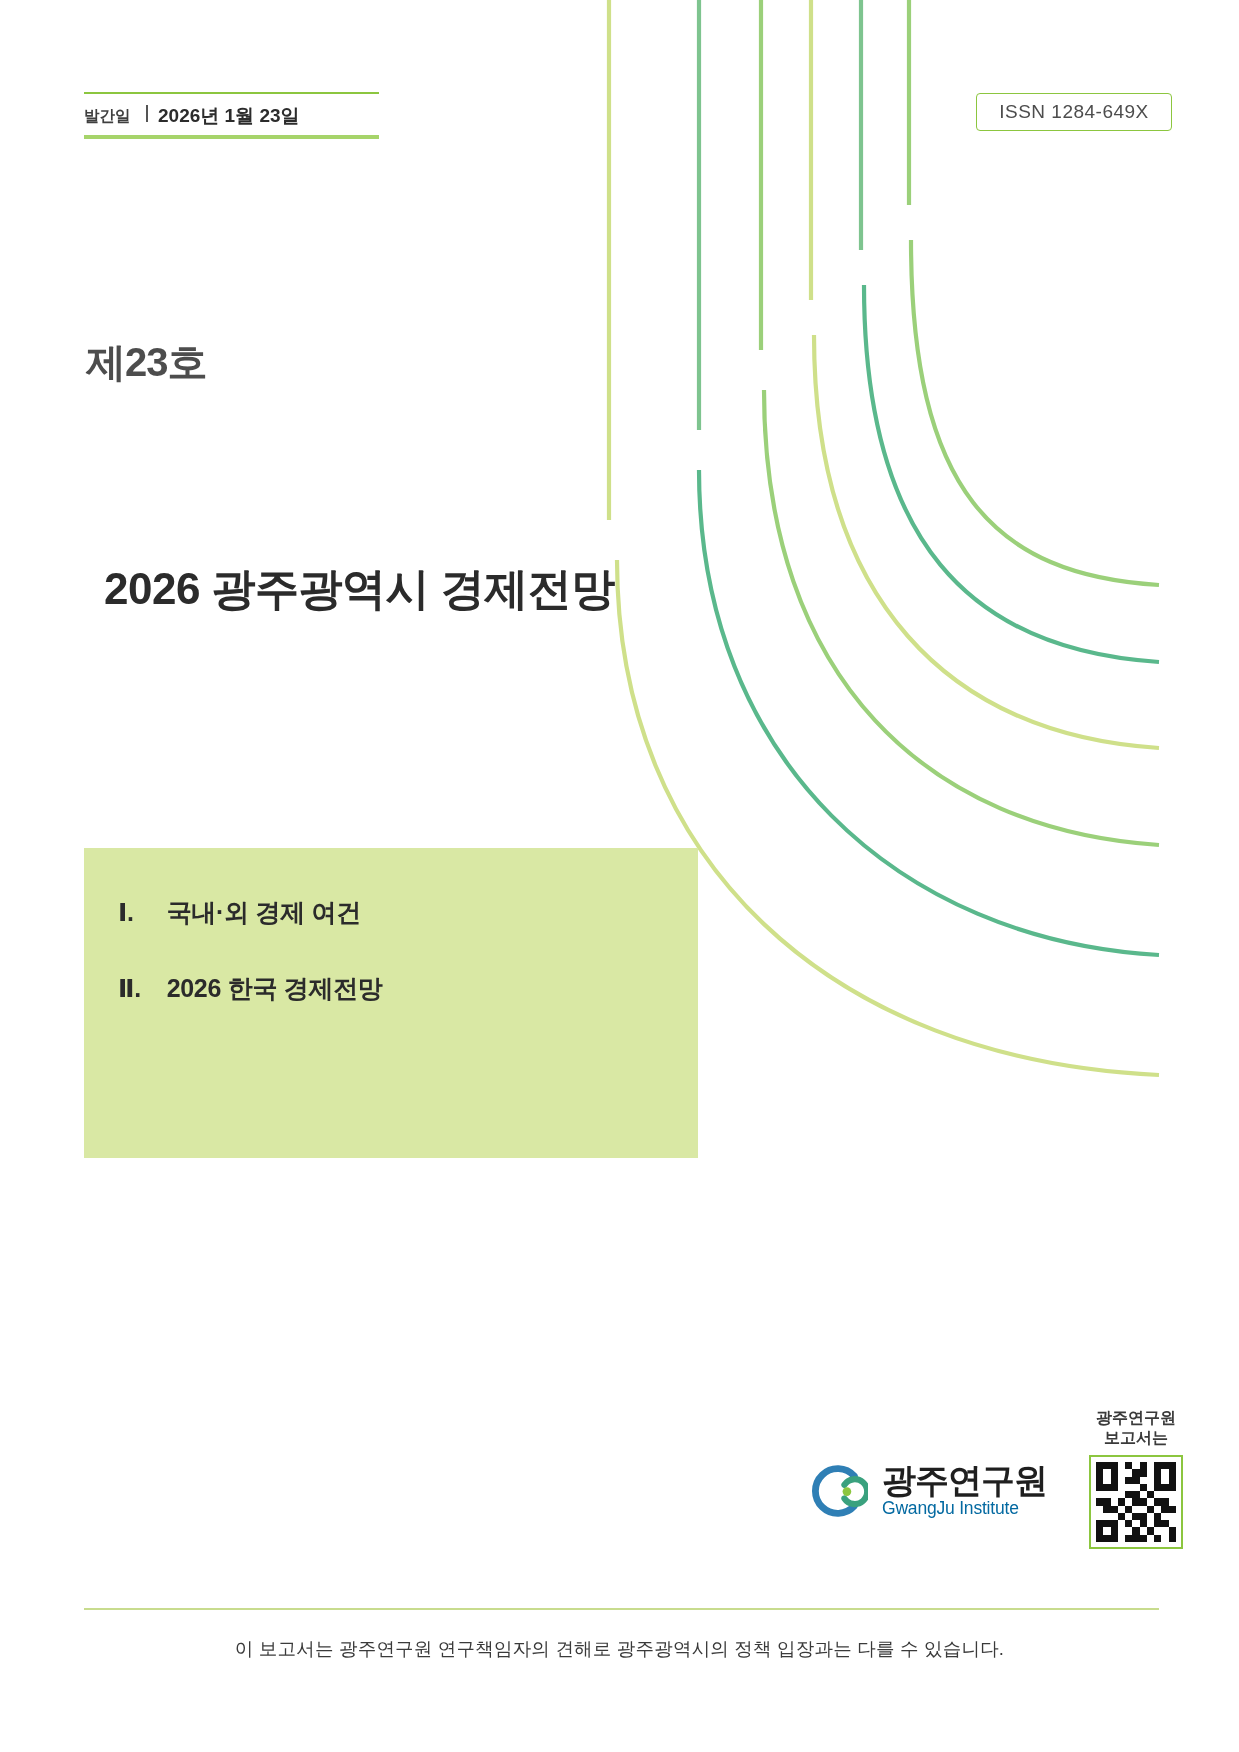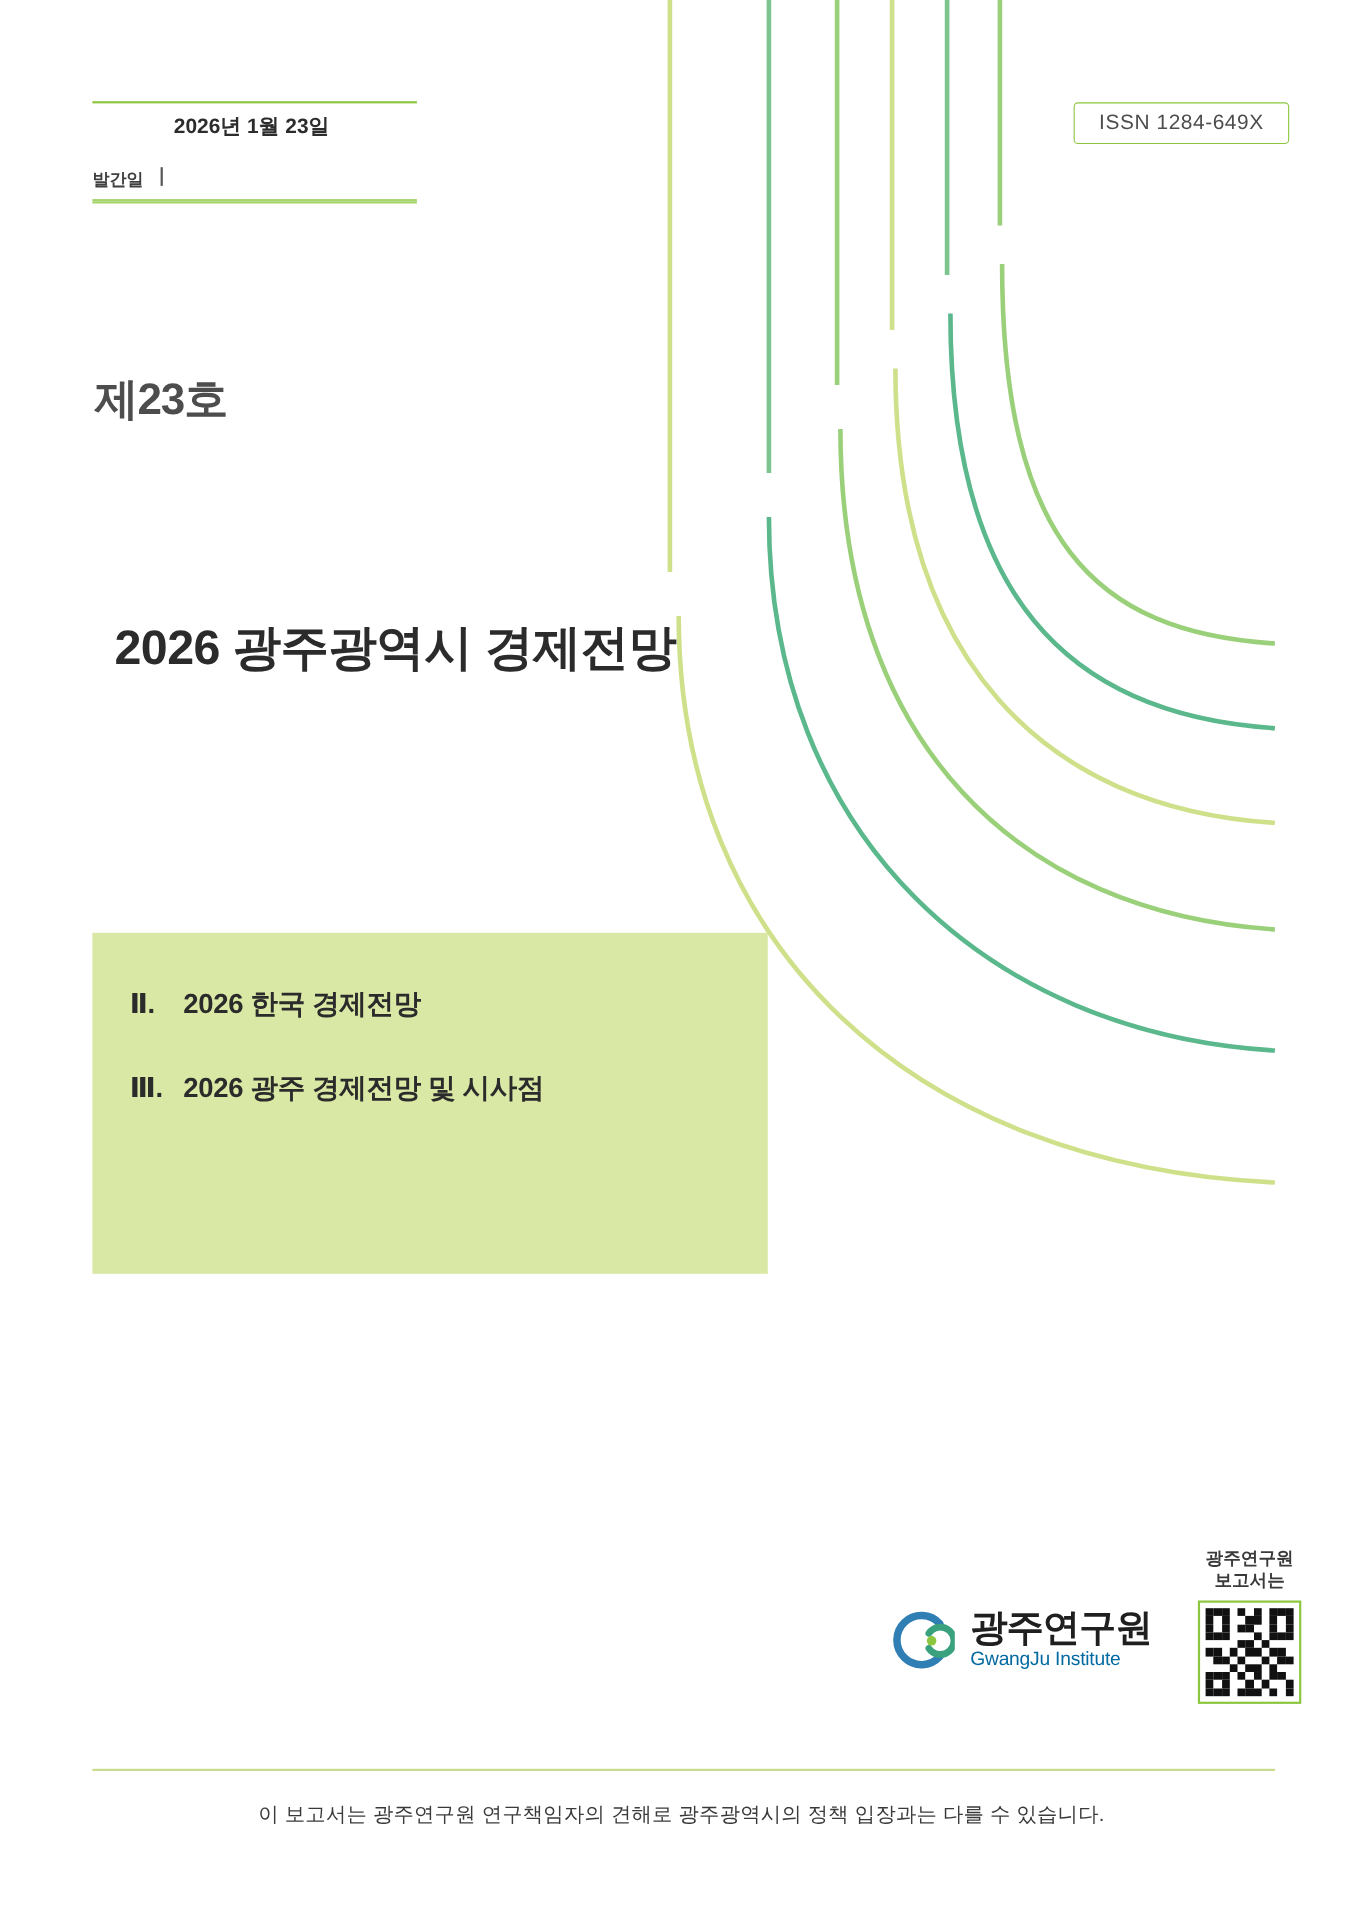--- a/index.html
+++ b/index.html
@@ -64,21 +64,20 @@
     padding: 9px 0 7px 0;
   }
   .meta-label {
     width: 74px;
     flex: 0 0 74px;
     font-size: 15.5px;
     font-weight: bold;
     color: #3f3f3f;
     padding-top: 3px;
     position: relative;
-    margin-top: 47px;
   }
   .meta-label .bar {
     position: absolute;
     right: 10px;
     top: 2px;
     width: 1.6px;
     height: 17px;
     background: #555;
   }
   .meta-value {
@@ -269,26 +268,26 @@
     <div class="rule thin"></div>
   </div>
 
   <div class="issue-no">제23호</div>
 
 
   <div class="doc-title">2026 광주광역시 경제전망</div>
 
   <div class="toc">
     <div class="toc-item">
+      <span class="num">Ⅰ.</span>
+      <span>국내·외 경제 여건</span>
+    </div>
+    <div class="toc-item">
       <span class="num">Ⅱ.</span>
       <span>2026 한국 경제전망</span>
-    </div>
-    <div class="toc-item">
-      <span class="num">Ⅲ.</span>
-      <span>2026 광주 경제전망 및 시사점</span>
     </div>
   </div>
 
   <div class="logo">
     <svg class="logo-mark" viewBox="0 0 100 100">
       <path d="M78 26 A36 36 0 1 0 78 74" fill="none" stroke="#2f7fb5" stroke-width="11" stroke-linecap="round"></path>
       <path d="M62 40 A20 20 0 1 1 62 62" fill="none" stroke="#3aa17e" stroke-width="10" stroke-linecap="round"></path>
       <circle cx="66" cy="51" r="7" fill="#8cc63f"></circle>
     </svg>
     <div class="logo-text">

